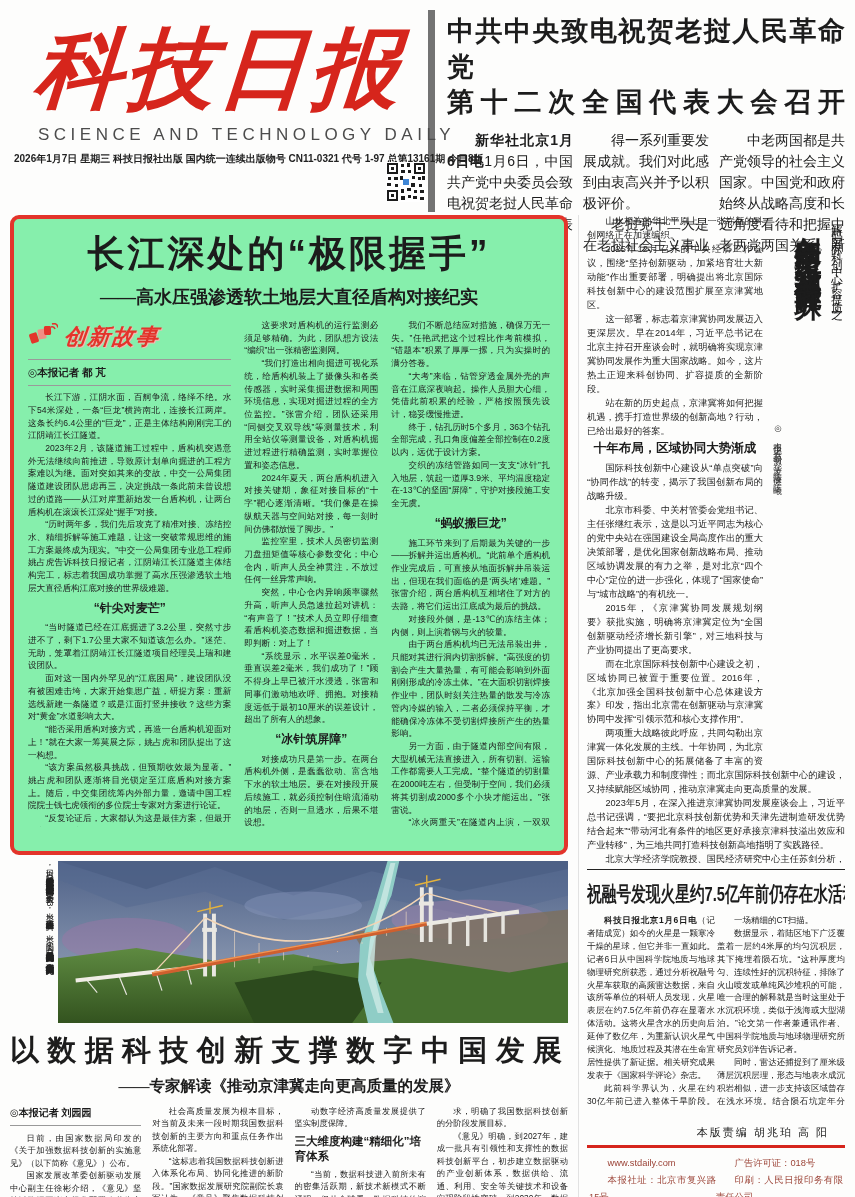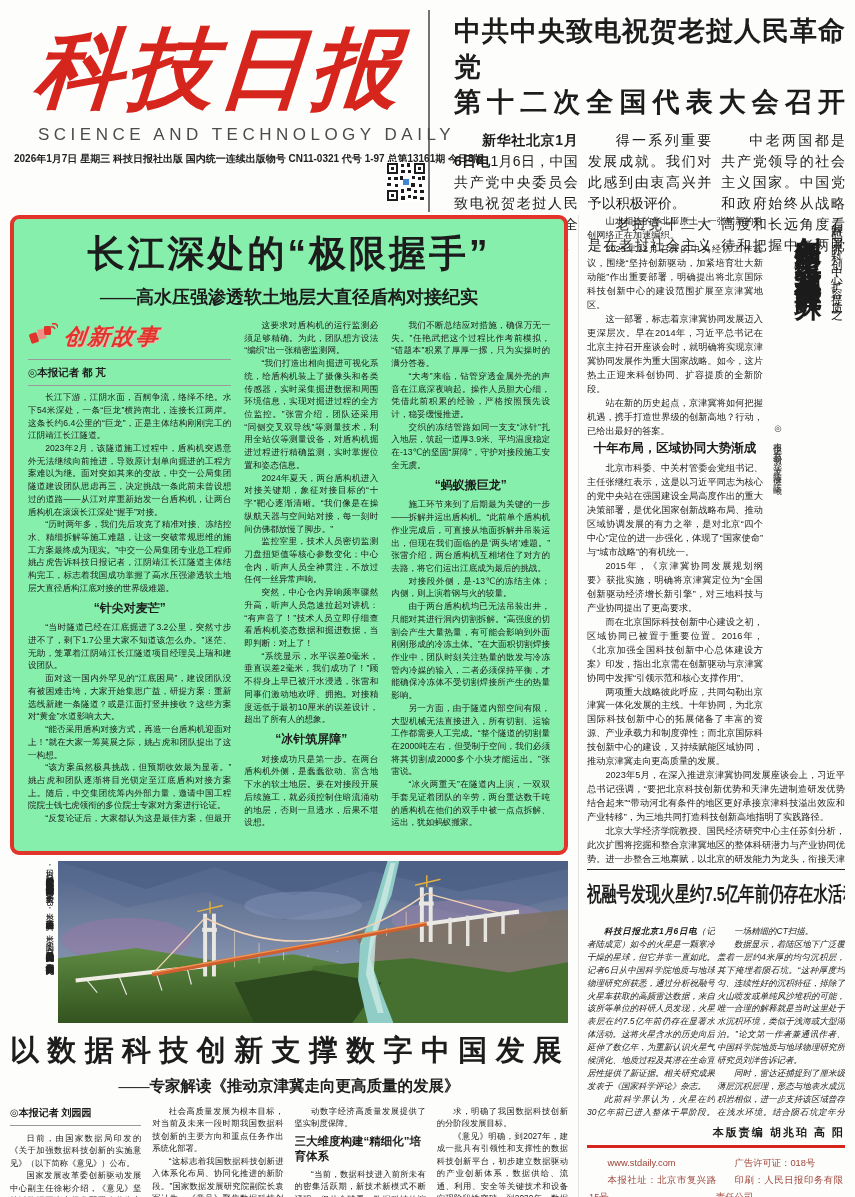--- a/index.html
+++ b/index.html
@@ -9,21 +9,21 @@
 
   
   .header { display:flex; height:202px; }
   .masthead { width:418px; position:relative; padding-top:8px; }
   .brand { font-family:"DejaVu Serif","Liberation Serif",serif; font-weight:900; font-style:italic;
            color:#d6251c; font-size:88px; letter-spacing:4px; line-height:1.15; transform:skewX(-4deg);
            text-align:center; white-space:nowrap; }
   .brand-en { font-size:17px; letter-spacing:4.5px; color:#4c4c4c; text-align:center; padding-left:28px; margin-top:6px; white-space:nowrap; }
   .dateline { font-size:10px; color:#222; margin-top:7px; padding-left:4px; white-space:nowrap; font-weight:bold; }
   .qr { position:absolute; right:2px; bottom:10px; width:40px; height:40px; }
-  .top-article { flex:1; border-left:2px solid #737373; padding:4px 0 0 24px; }
+  .top-article { flex:1; border-left:7px solid #737373; padding:4px 0 0 12px; }
   .top-headline div { font-weight:900; font-size:27px; line-height:1.32; text-align:justify; text-align-last:justify; font-family:"Liberation Sans","DejaVu Sans",sans-serif; }
   .top-cols { display:flex; gap:10px; margin-top:9px; height:124px; overflow:hidden; }
   .top-cols .col { flex:1; font-size:14px; line-height:1.5; text-align:justify; overflow:hidden; }
 
   p { text-indent:2em; text-align:justify; }
   h4 { text-align:center; font-size:12px; margin:5px 0 4px; font-weight:900; }
 
   
   .content { display:flex; margin-top:3px; }
   .left-strip { width:568px; }
@@ -63,25 +63,25 @@
   .vertical-head { float:right; height:548px; display:flex; gap:5px; margin:0 0 6px 8px; }
   .v-byline { writing-mode:vertical-rl; font-size:8.6px; letter-spacing:2px; color:#333; padding-top:208px; width:13px; }
   .v-title { writing-mode:vertical-rl; font-size:27px; font-weight:900; letter-spacing:3px; width:33px; line-height:1.1; }
   .v-kicker { writing-mode:vertical-rl; font-size:11.5px; letter-spacing:7px; width:18px; color:#111; }
   .right-article h4 { font-size:12.5px; margin:0 0 4px; }
 
   
   .zhurong { border-top:1.5px solid #222; margin-top:6px; padding-top:10px; height:250px; overflow:hidden; }
   .zr-title-wrap { height:30px; overflow:hidden; }
   .zr-title { font-size:21px; font-weight:900; white-space:nowrap; transform:scaleX(.70); transform-origin:left center; display:inline-block; }
-  .zr-cols { display:flex; gap:2px; margin-top:15px; height:196px; overflow:hidden;font-style:italic; }
+  .zr-cols { display:flex; gap:2px; margin-top:4px; height:196px; overflow:hidden; }
   .zr-cols .col { flex:1; font-size:8.5px; line-height:1.52; overflow:hidden; }
 
   
-  .editors { text-align:right; font-size:11px; font-weight:bold; letter-spacing:2px; margin:6px 0 5px 0; }
+  .editors { text-align:right; font-size:11px; font-weight:normal; letter-spacing:2px; margin:6px 16px 5px 0; }
   .footer-rule { border-top:3px solid #d6251c; }
   .footer-info { display:flex; padding:7px 2px; color:#9c4438; font-size:9.3px; line-height:1.85; }
   .footer-info .fi-col { flex:1; }
 
   .lead-b { font-weight:900; }
 </style>
 </head>
 <body>
 
 <div class="page">
@@ -201,20 +201,21 @@
               <p>2024年夏天，两台盾构机进入对接关键期，象征对接目标的“十字”靶心逐渐清晰。“我们像是在操纵航天器与空间站对接，每一刻时间仿佛都放慢了脚步。”</p>
               <p>监控室里，技术人员密切监测刀盘扭矩值等核心参数变化；中心仓内，听声人员全神贯注，不放过任何一丝异常声响。</p>
               <p>突然，中心仓内异响频率骤然升高，听声人员急速拉起对讲机：“有声音了！”技术人员立即仔细查看盾构机姿态数据和掘进数据，当即判断：对上了！</p>
               <p>“系统显示，水平误差0毫米，垂直误差2毫米，我们成功了！”顾不得身上早已被汗水浸透，张雷和同事们激动地欢呼、拥抱。对接精度远低于最初10厘米的误差设计，超出了所有人的想象。</p>
               <h4>“冰针筑屏障”</h4>
               <p>对接成功只是第一步。在两台盾构机外侧，是蠢蠢欲动、富含地下水的软土地层。要在对接段开展后续施工，就必须控制住暗流涌动的地层，否则一旦透水，后果不堪设想。</p>
             </div>
           <div class="fcol fcol3">
               <p>我们不断总结应对措施，确保万无一失。”任艳武把这个过程比作考前模拟，“错题本”积累了厚厚一摞，只为实操时的满分答卷。</p>
               <p>“大考”来临，钻管穿透金属外壳的声音在江底深夜响起。操作人员胆大心细，凭借此前积累的经验，严格按照预先设计，稳妥缓慢推进。</p>
+              <p>终于，钻孔历时5个多月，363个钻孔全部完成，孔口角度偏差全部控制在0.2度以内，远优于设计方案。</p>
               <p>交织的冻结管路如同一支支“冰针”扎入地层，筑起一道厚3.9米、平均温度稳定在-13℃的坚固“屏障”，守护对接段施工安全无虞。</p>
               <h4>“蚂蚁搬巨龙”</h4>
               <p>施工环节来到了后期最为关键的一步——拆解并运出盾构机。“此前单个盾构机作业完成后，可直接从地面拆解井吊装运出，但现在我们面临的是‘两头堵’难题。”张雷介绍，两台盾构机互相堵住了对方的去路，将它们运出江底成为最后的挑战。</p>
               <p>对接段外侧，是-13℃的冻结主体；内侧，则上演着钢与火的较量。</p>
               <p>由于两台盾构机均已无法吊装出井，只能对其进行洞内切割拆解。“高强度的切割会产生大量热量，有可能会影响到外面刚刚形成的冷冻土体。”在大面积切割焊接作业中，团队时刻关注热量的散发与冷冻管内冷媒的输入，二者必须保持平衡，才能确保冷冻体不受切割焊接所产生的热量影响。</p>
               <p>另一方面，由于隧道内部空间有限，大型机械无法直接进入，所有切割、运输工作都需要人工完成。“整个隧道的切割量在2000吨左右，但受制于空间，我们必须将其切割成2000多个小块才能运出。”张雷说。</p>
               <p>“冰火两重天”在隧道内上演，一双双手套见证着团队的辛劳，两台重达数千吨的盾构机在他们的双手中被一点点拆解、运出，犹如蚂蚁搬家。</p>
             </div>
         </div>
       </div>
@@ -336,20 +337,21 @@
           <div class="v-byline">◎本报记者 孙明源 华凌 陈汝健 陈曦</div>
           <div class="v-title">创新网络汇聚 京津冀科创势能再跃升</div>
           <div class="v-kicker">解码国际科创中心扩容提质之一</div>
         </div>
         <div>
             <p>山水相连的华北平原上，一张崭新的科创网络正在加速编织。</p>
             <p>2025年12月召开的中央经济工作会议，围绕“坚持创新驱动，加紧培育壮大新动能”作出重要部署，明确提出将北京国际科技创新中心的建设范围扩展至京津冀地区。</p>
             <p>这一部署，标志着京津冀协同发展迈入更深层次。早在2014年，习近平总书记在北京主持召开座谈会时，就明确将实现京津冀协同发展作为重大国家战略。如今，这片热土正迎来科创协同、扩容提质的全新阶段。</p>
             <p>站在新的历史起点，京津冀将如何把握机遇，携手打造世界级的创新高地？行动，已给出最好的答案。</p>
             <h4>十年布局，区域协同大势渐成</h4>
+            <p>国际科技创新中心建设从“单点突破”向“协同作战”的转变，揭示了我国创新布局的战略升级。</p>
             <p>北京市科委、中关村管委会党组书记、主任张继红表示，这是以习近平同志为核心的党中央站在强国建设全局高度作出的重大决策部署，是优化国家创新战略布局、推动区域协调发展的有力之举，是对北京“四个中心”定位的进一步强化，体现了“国家使命”与“城市战略”的有机统一。</p>
             <p>2015年，《京津冀协同发展规划纲要》获批实施，明确将京津冀定位为“全国创新驱动经济增长新引擎”，对三地科技与产业协同提出了更高要求。</p>
             <p>而在北京国际科技创新中心建设之初，区域协同已被置于重要位置。2016年，《北京加强全国科技创新中心总体建设方案》印发，指出北京需在创新驱动与京津冀协同中发挥“引领示范和核心支撑作用”。</p>
             <p>两项重大战略彼此呼应，共同勾勒出京津冀一体化发展的主线。十年协同，为北京国际科技创新中心的拓展储备了丰富的资源、产业承载力和制度弹性；而北京国际科技创新中心的建设，又持续赋能区域协同，推动京津冀走向更高质量的发展。</p>
             <p>2023年5月，在深入推进京津冀协同发展座谈会上，习近平总书记强调，“要把北京科技创新优势和天津先进制造研发优势结合起来”“带动河北有条件的地区更好承接京津科技溢出效应和产业转移”，为三地共同打造科技创新高地指明了实践路径。</p>
             <p>北京大学经济学院教授、国民经济研究中心主任苏剑分析，此次扩围将挖掘和整合京津冀地区的整体科研潜力与产业协同优势。进一步整合三地禀赋，以北京的研发能力为龙头，衔接天津的先进制造与港口物流，激活河北的要素资源，打通从知识创造到产业转化的完整链条。</p>
           </div>
 
       </div>
 

